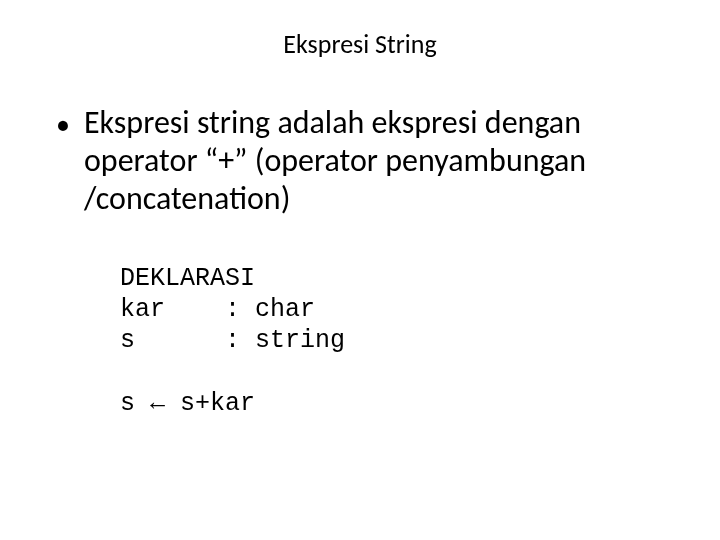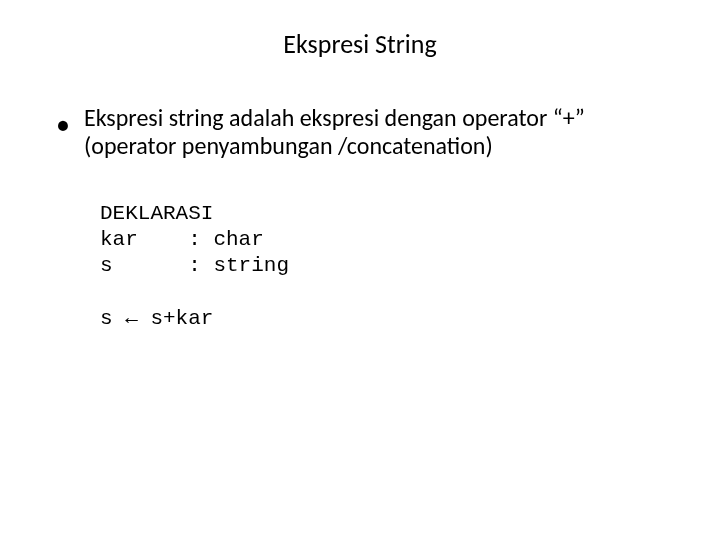--- a/index.html
+++ b/index.html
@@ -24,28 +24,28 @@
       margin-left: 8px;
       margin-bottom: 14px;
     }
     .bullet {
       font-size: 28px;
       line-height: 1.2;
       margin-right: 14px;
       margin-top: 4px;
     }
     .body-text {
-      font-size: 24px;
+      font-size: 32px;
       line-height: 1.18;
     }
     .code-block {
       font-family: "Courier New", Courier, monospace;
-      font-size: 21px;
+      font-size: 25px;
       line-height: 1.25;
-      margin-left: 52px;
+      margin-left: 72px;
       white-space: pre;
     }
     .arrow {
       font-family: "Courier New", Courier, monospace;
     }
   </style>
 </head>
 <body>
 
 <h1 class="title">Ekspresi String</h1>

